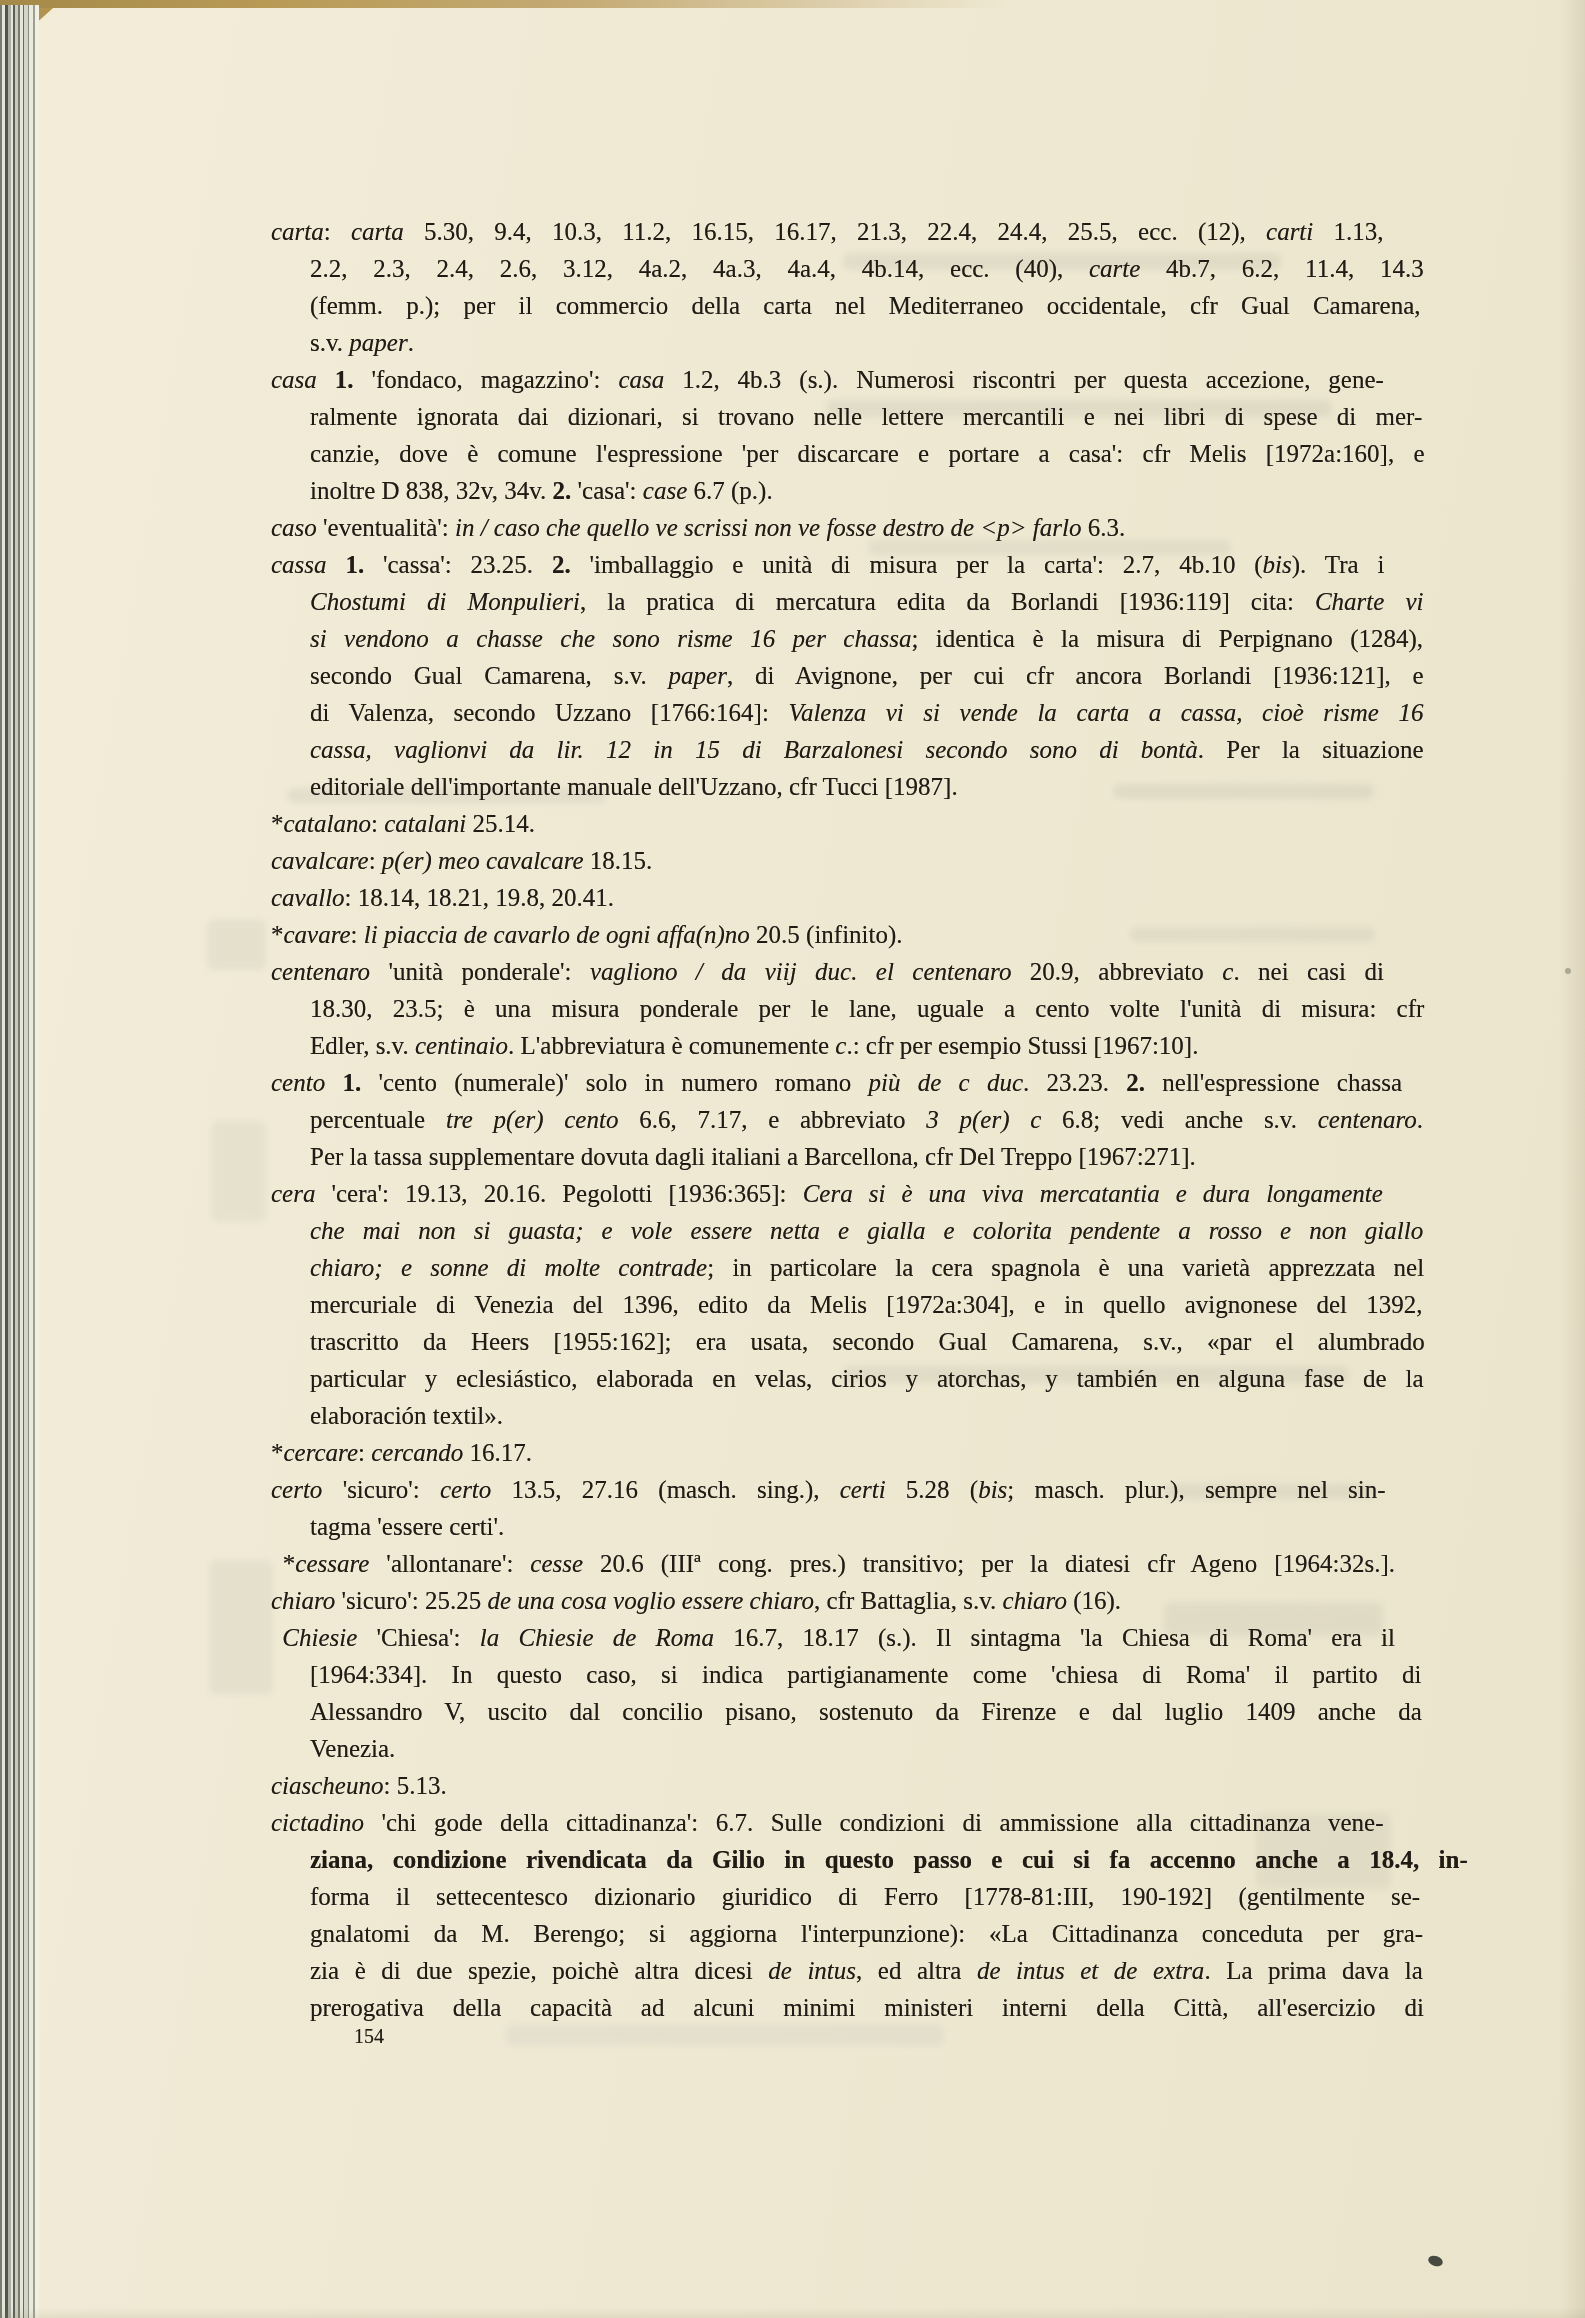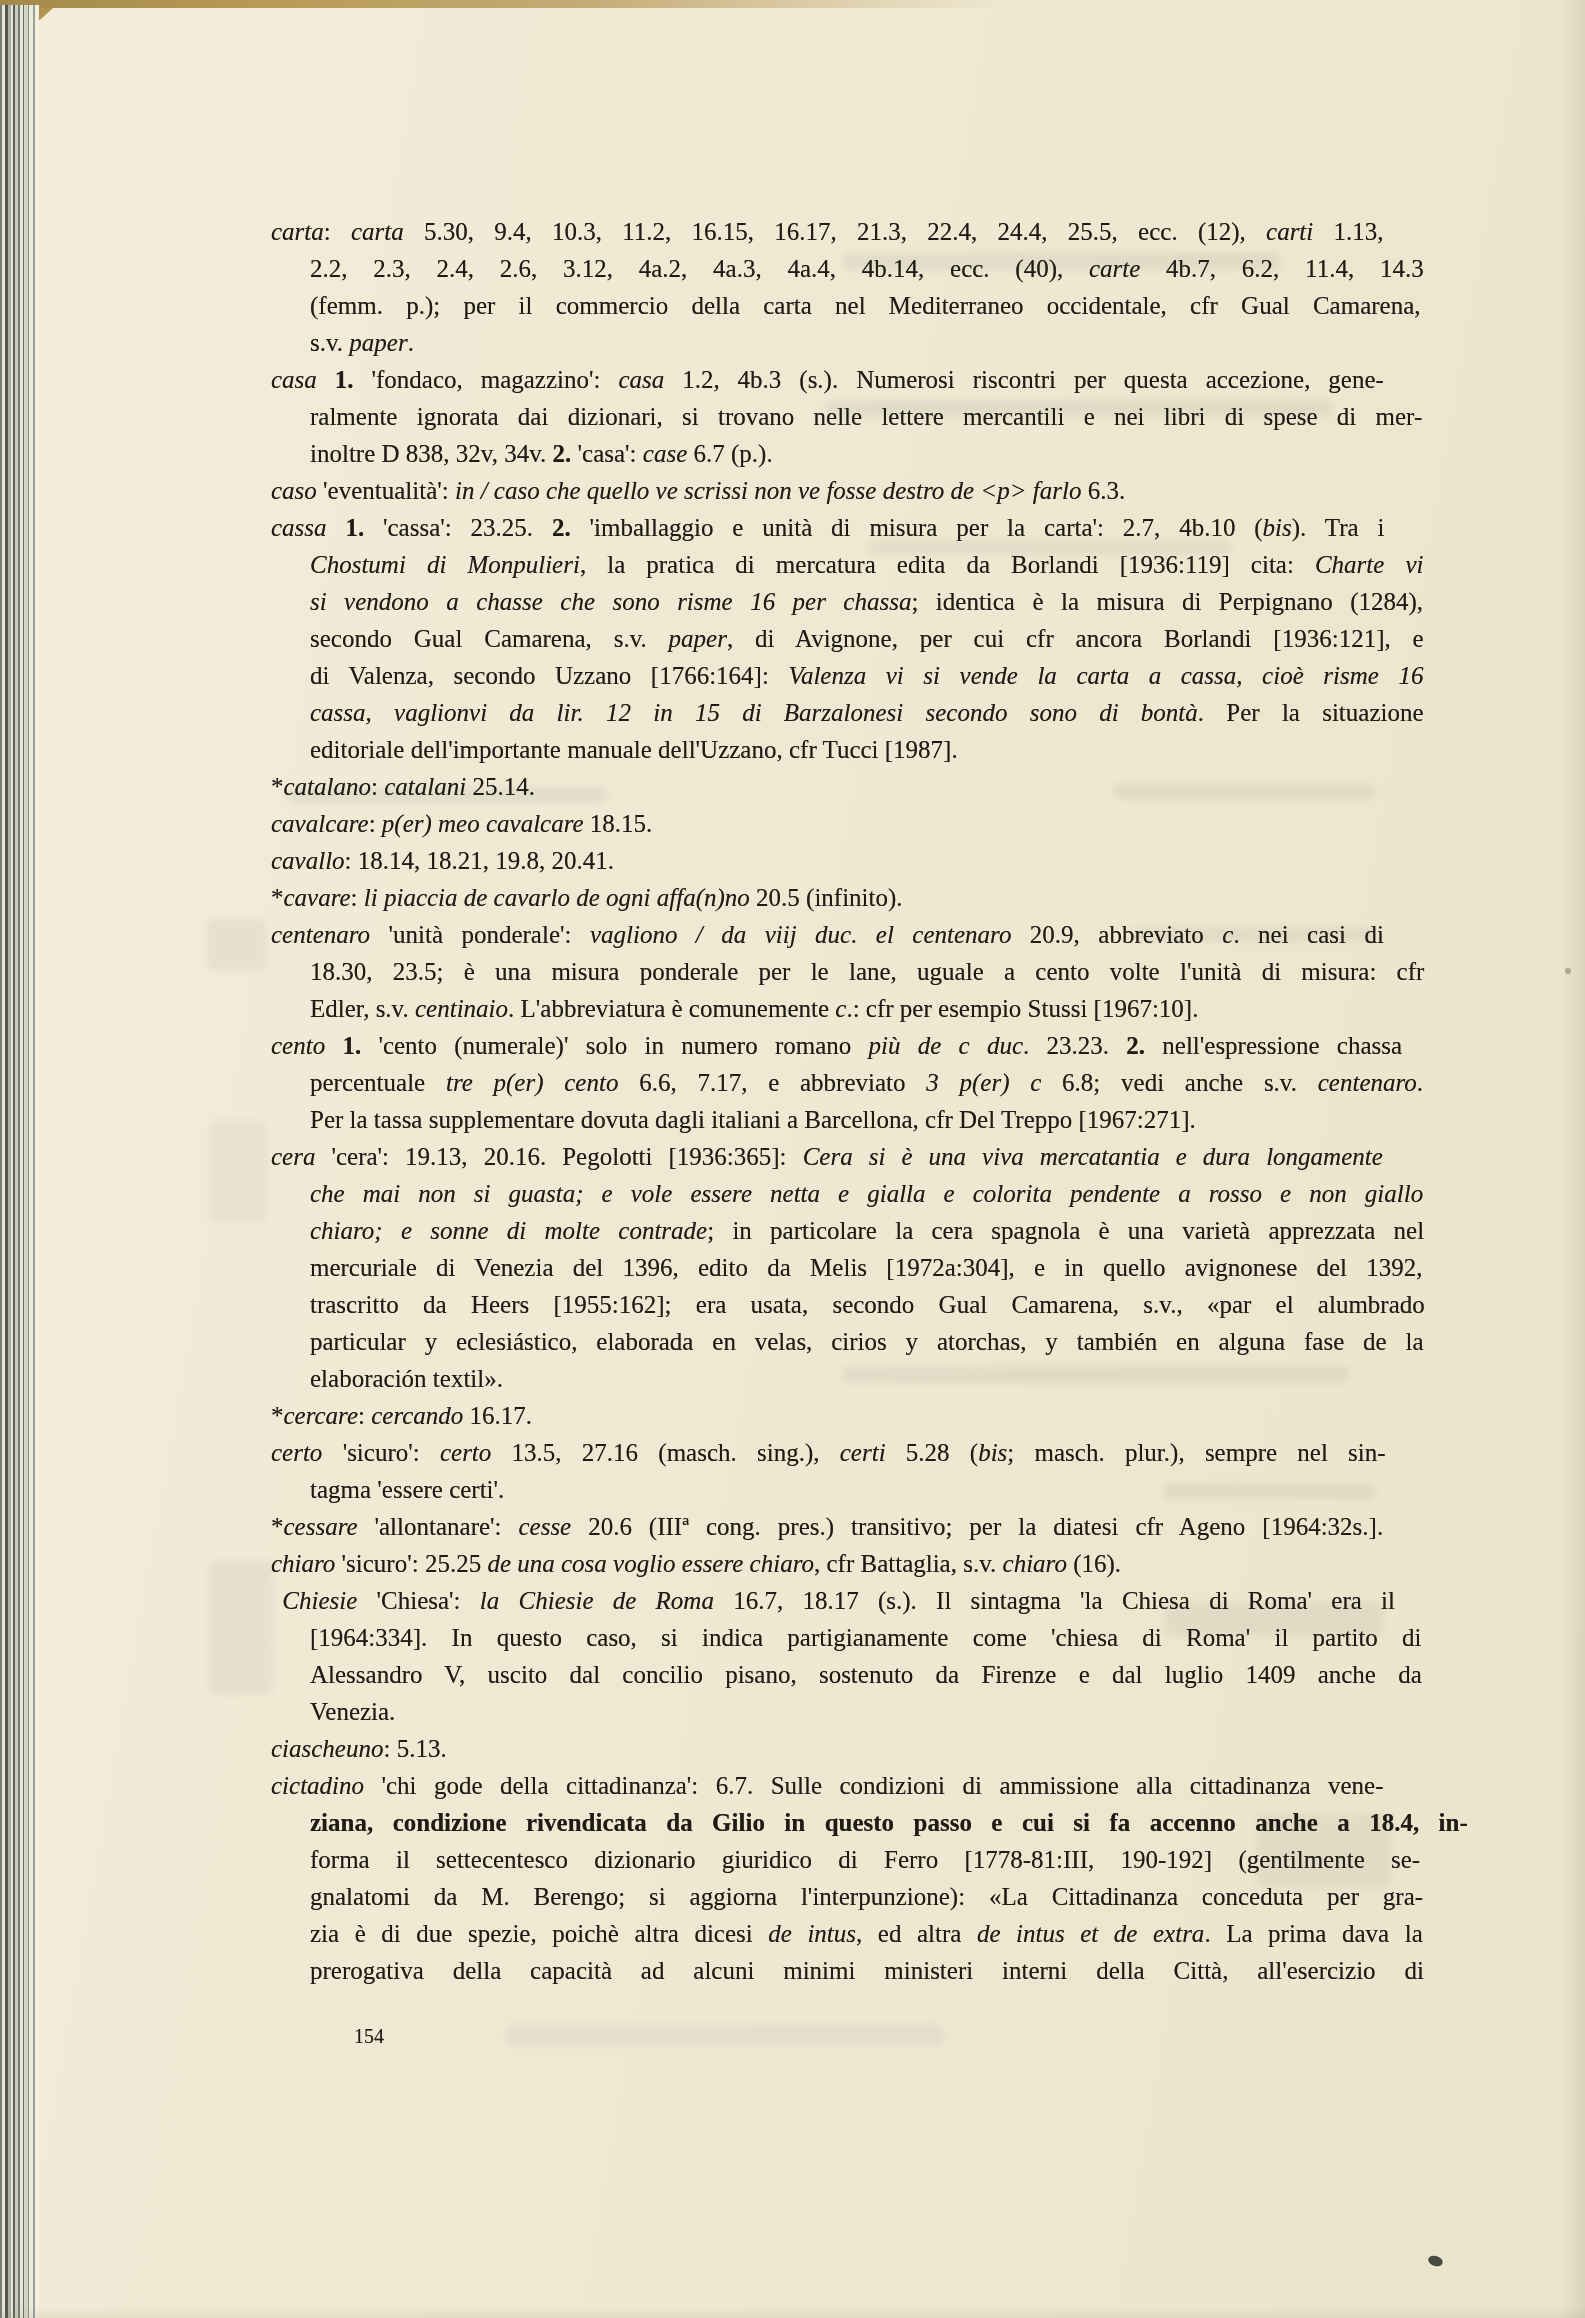--- a/index.html
+++ b/index.html
@@ -92,20 +92,21 @@
   <div class="ghost" style="left:1256px;top:1813px;width:135px;height:76px;opacity:.08;"></div>
   <div class="ghost" style="left:506px;top:2024px;width:438px;height:22px;opacity:.07;background:#6a7585;"></div>
 
   <div class="page-text">
       <div class="line just" style="word-spacing: 14px;"><span class="sty-i">carta</span><span class="sty-n">: </span><span class="sty-i">carta</span><span class="sty-n"> 5.30, 9.4, 10.3, 11.2, 16.15, 16.17, 21.3, 22.4, 24.4, 25.5, ecc. (12), </span><span class="sty-i">carti</span><span class="sty-n"> 1.13,</span></div>
       <div class="line ind just" style="word-spacing: 19.5px;"><span class="sty-n">2.2, 2.3, 2.4, 2.6, 3.12, 4a.2, 4a.3, 4a.4, 4b.14, ecc. (40), </span><span class="sty-i">carte</span><span class="sty-n"> 4b.7, 6.2, 11.4, 14.3</span></div>
       <div class="line ind just" style="word-spacing: 17px;"><span class="sty-n">(femm. p.); per il commercio della carta nel Mediterraneo occidentale, cfr Gual Camarena,</span></div>
       <div class="line ind"><span class="sty-n">s.v. </span><span class="sty-i">paper</span><span class="sty-n">.</span></div>
       <div class="line just" style="word-spacing: 11.7px;"><span class="sty-i">casa</span><span class="sty-n"> </span><span class="sty-b">1.</span><span class="sty-n"> 'fondaco, magazzino': </span><span class="sty-i">casa</span><span class="sty-n"> 1.2, 4b.3 (s.). Numerosi riscontri per questa accezione, gene-</span></div>
       <div class="line ind just" style="word-spacing: 13px;"><span class="sty-n">ralmente ignorata dai dizionari, si trovano nelle lettere mercantili e nei libri di spese di mer-</span></div>
+      <div class="line ind just" style="word-spacing: 13px;"><span class="sty-n">canzie, dove è comune l'espressione 'per discarcare e portare a casa': cfr Melis [1972a:160], e</span></div>
       <div class="line ind"><span class="sty-n">inoltre D 838, 32v, 34v. </span><span class="sty-b">2.</span><span class="sty-n"> 'casa': </span><span class="sty-i">case</span><span class="sty-n"> 6.7 (p.).</span></div>
       <div class="line"><span class="sty-i">caso</span><span class="sty-n"> 'eventualità': </span><span class="sty-i">in / caso che quello ve scrissi non ve fosse destro de &lt;p&gt; farlo</span><span class="sty-n"> 6.3.</span></div>
       <div class="line just" style="word-spacing: 12.6px;"><span class="sty-i">cassa</span><span class="sty-n"> </span><span class="sty-b">1.</span><span class="sty-n"> 'cassa': 23.25. </span><span class="sty-b">2.</span><span class="sty-n"> 'imballaggio e unità di misura per la carta': 2.7, 4b.10 (</span><span class="sty-i">bis</span><span class="sty-n">). Tra i</span></div>
       <div class="line ind just" style="word-spacing: 14.8px;"><span class="sty-i">Chostumi di Monpulieri</span><span class="sty-n">, la pratica di mercatura edita da Borlandi [1936:119] cita: </span><span class="sty-i">Charte vi</span></div>
       <div class="line ind just" style="word-spacing: 11.2px;"><span class="sty-i">si vendono a chasse che sono risme 16 per chassa</span><span class="sty-n">; identica è la misura di Perpignano (1284),</span></div>
       <div class="line ind just" style="word-spacing: 15.6px;"><span class="sty-n">secondo Gual Camarena, s.v. </span><span class="sty-i">paper</span><span class="sty-n">, di Avignone, per cui cfr ancora Borlandi [1936:121], e</span></div>
       <div class="line ind just" style="word-spacing: 13.3px;"><span class="sty-n">di Valenza, secondo Uzzano [1766:164]: </span><span class="sty-i">Valenza vi si vende la carta a cassa, cioè risme 16</span></div>
       <div class="line ind just" style="word-spacing: 16px;"><span class="sty-i">cassa, vaglionvi da lir. 12 in 15 di Barzalonesi secondo sono di bontà</span><span class="sty-n">. Per la situazione</span></div>
       <div class="line ind"><span class="sty-n">editoriale dell'importante manuale dell'Uzzano, cfr Tucci [1987].</span></div>
       <div class="line"><span class="sty-n">*</span><span class="sty-i">catalano</span><span class="sty-n">: </span><span class="sty-i">catalani</span><span class="sty-n"> 25.14.</span></div>
@@ -121,21 +122,21 @@
       <div class="line just" style="word-spacing: 9.8px;"><span class="sty-i">cera</span><span class="sty-n"> 'cera': 19.13, 20.16. Pegolotti [1936:365]: </span><span class="sty-i">Cera si è una viva mercatantia e dura longamente</span></div>
       <div class="line ind just" style="word-spacing: 11.8px;"><span class="sty-i">che mai non si guasta; e vole essere netta e gialla e colorita pendente a rosso e non giallo</span></div>
       <div class="line ind just" style="word-spacing: 12px;"><span class="sty-i">chiaro; e sonne di molte contrade</span><span class="sty-n">; in particolare la cera spagnola è una varietà apprezzata nel</span></div>
       <div class="line ind just" style="word-spacing: 13px;"><span class="sty-n">mercuriale di Venezia del 1396, edito da Melis [1972a:304], e in quello avignonese del 1392,</span></div>
       <div class="line ind just" style="word-spacing: 18px;"><span class="sty-n">trascritto da Heers [1955:162]; era usata, secondo Gual Camarena, s.v., «par el alumbrado</span></div>
       <div class="line ind just" style="word-spacing: 12.6px;"><span class="sty-n">particular y eclesiástico, elaborada en velas, cirios y atorchas, y también en alguna fase de la</span></div>
       <div class="line ind"><span class="sty-n">elaboración textil».</span></div>
       <div class="line"><span class="sty-n">*</span><span class="sty-i">cercare</span><span class="sty-n">: </span><span class="sty-i">cercando</span><span class="sty-n"> 16.17.</span></div>
       <div class="line just" style="word-spacing: 14px;"><span class="sty-i">certo</span><span class="sty-n"> 'sicuro': </span><span class="sty-i">certo</span><span class="sty-n"> 13.5, 27.16 (masch. sing.), </span><span class="sty-i">certi</span><span class="sty-n"> 5.28 (</span><span class="sty-i">bis</span><span class="sty-n">; masch. plur.), sempre nel sin-</span></div>
       <div class="line ind"><span class="sty-n">tagma 'essere certi'.</span></div>
-      <div class="line just" style="word-spacing: 10.7px;"><span class="sty-n">*</span><span class="sty-i">cessare</span><span class="sty-n"> 'allontanare': </span><span class="sty-i">cesse</span><span class="sty-n"> 20.6 (IIIª cong. pres.) transitivo; per la diatesi cfr Ageno [1964:32s.].</span></div>
+      <div class="line just" style="word-spacing: 10.7px; text-align: right;"><span class="sty-n">*</span><span class="sty-i">cessare</span><span class="sty-n"> 'allontanare': </span><span class="sty-i">cesse</span><span class="sty-n"> 20.6 (IIIª cong. pres.) transitivo; per la diatesi cfr Ageno [1964:32s.].</span></div>
       <div class="line"><span class="sty-i">chiaro</span><span class="sty-n"> 'sicuro': 25.25 </span><span class="sty-i">de una cosa voglio essere chiaro</span><span class="sty-n">, cfr Battaglia, s.v. </span><span class="sty-i">chiaro</span><span class="sty-n"> (16).</span></div>
       <div class="line just" style="word-spacing: 13px; text-align: right;"><span class="sty-i">Chiesie</span><span class="sty-n"> 'Chiesa': </span><span class="sty-i">la Chiesie de Roma</span><span class="sty-n"> 16.7, 18.17 (s.). Il sintagma 'la Chiesa di Roma' era il</span></div>
       <div class="line ind just" style="word-spacing: 18px;"><span class="sty-n">[1964:334]. In questo caso, si indica partigianamente come 'chiesa di Roma' il partito di</span></div>
       <div class="line ind just" style="word-spacing: 16px;"><span class="sty-n">Alessandro V, uscito dal concilio pisano, sostenuto da Firenze e dal luglio 1409 anche da</span></div>
       <div class="line ind"><span class="sty-n">Venezia.</span></div>
       <div class="line"><span class="sty-i">ciascheuno</span><span class="sty-n">: 5.13.</span></div>
       <div class="line just" style="word-spacing: 11.2px;"><span class="sty-i">cictadino</span><span class="sty-n"> 'chi gode della cittadinanza': 6.7. Sulle condizioni di ammissione alla cittadinanza vene-</span></div>
       <div class="line ind just" style="word-spacing: 13.2px; font-weight: bold;"><span class="sty-n">ziana, condizione rivendicata da Gilio in questo passo e cui si fa accenno anche a 18.4, in-</span></div>
       <div class="line ind just" style="word-spacing: 20px;"><span class="sty-n">forma il settecentesco dizionario giuridico di Ferro [1778-81:III, 190-192] (gentilmente se-</span></div>
       <div class="line ind just" style="word-spacing: 17.6px;"><span class="sty-n">gnalatomi da M. Berengo; si aggiorna l'interpunzione): «La Cittadinanza conceduta per gra-</span></div>

